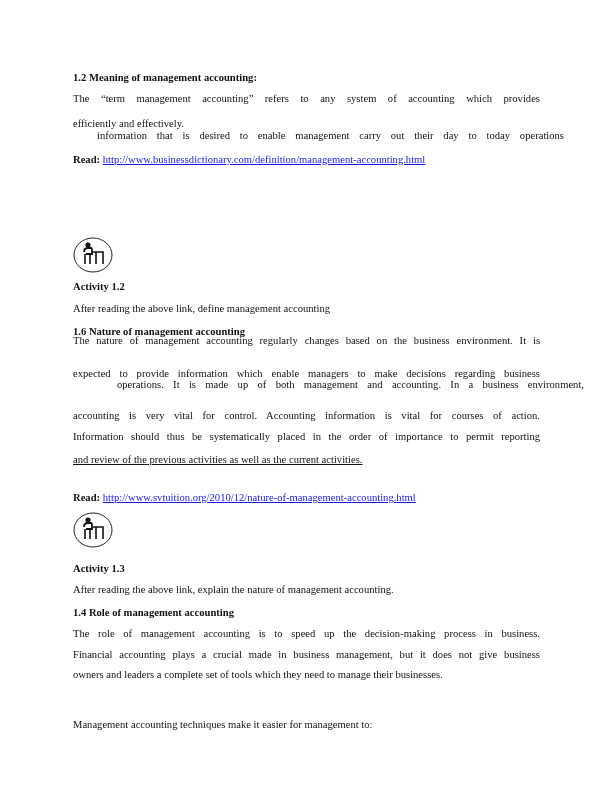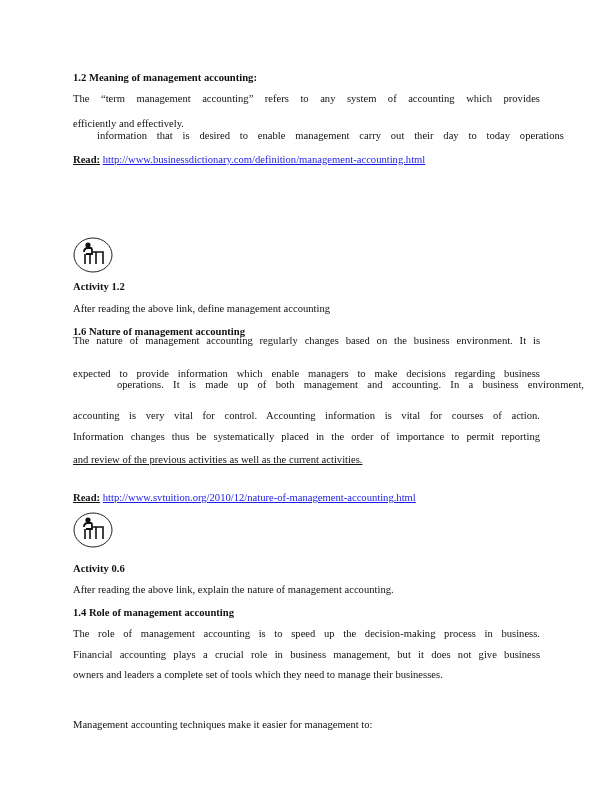--- a/index.html
+++ b/index.html
@@ -2,21 +2,21 @@
 <html><head>
   <meta charset="utf-8">
   <style>
     html, body { margin: 0; padding: 0; background: #ffffff; }
     body { width: 612px; height: 792px; position: relative; overflow: hidden;
       font-family: "Liberation Serif", serif; color: #111111; font-size: 10.6px; }
     .page { position: absolute; left: 73px; top: 0; width: 467px; }
     .h { position: absolute; left: 0; font-weight: bold; white-space: nowrap; }
     .line { position: absolute; left: 0; white-space: nowrap; }
     .just { position: absolute; left: 0; width: 467px; text-align: justify; text-align-last: justify; white-space: nowrap; }
-    .read-label { font-weight: bold; text-decoration: underline; }
+    .read-label { font-weight: bold; }
     a.link { color: #1a1ae6; text-decoration: underline; }
     .icon { position: absolute; left: 0; width: 40px; height: 36px; }
   </style>
 </head>
 <body>
 
 <div class="page">
 
   <div class="h" style="top:72px;">1.2 Meaning of management accounting:</div>
   <div class="just" style="top:93px;">The “term management accounting” refers to any system of accounting which provides</div>
@@ -35,36 +35,36 @@
     <path d="M20 15 L30 15 L30 27 M23 15 L23 27" fill="none" stroke="#111" stroke-width="1.6"></path>
   </svg>
   <div class="h" style="top:281px;">Activity 1.2</div>
   <div class="line" style="top:303px;">After reading the above link, define management accounting</div>
 
   <div class="h" style="top:326px;">1.6 Nature of management accounting</div>
   <div class="just" style="top:335px;">The nature of management accounting regularly changes based on the business environment. It is</div>
   <div class="just" style="top:368px;">expected to provide information which enable managers to make decisions regarding business</div>
   <div class="just" style="top:379px;margin-left:44px;">operations. It is made up of both management and accounting. In a business environment,</div>
   <div class="just" style="top:410px;">accounting is very vital for control. Accounting information is vital for courses of action.</div>
-  <div class="just" style="top:431px;">Information changes thus be systematically placed in the order of importance to permit reporting</div>
+  <div class="just" style="top:431px;">Information should thus be systematically placed in the order of importance to permit reporting</div>
   <div class="line" style="top:454px;text-decoration:underline;">and review of the previous activities as well as the current activities.</div>
   <div class="line" style="top:492px;">
     <span class="read-label">Read:</span>
     <a class="link" href="#">http://www.svtuition.org/2010/12/nature-of-management-accounting.html</a>
   </div>
 
   <svg class="icon" style="top:512px;" viewBox="0 0 40 36">
     <ellipse cx="20" cy="18" rx="19" ry="17" fill="none" stroke="#222" stroke-width="1"></ellipse>
     <circle cx="15" cy="8" r="2.6" fill="#111"></circle>
     <path d="M11 15 Q11 11 15 11 L18 11 Q19 11 19 14 L19 17 L13 17" fill="none" stroke="#111" stroke-width="1.8"></path>
     <path d="M12 17 L12 27 M17 17 L17 27" fill="none" stroke="#111" stroke-width="1.6"></path>
     <path d="M20 15 L30 15 L30 27 M23 15 L23 27" fill="none" stroke="#111" stroke-width="1.6"></path>
   </svg>
-  <div class="h" style="top:563px;">Activity 0.6</div>
+  <div class="h" style="top:563px;">Activity 1.3</div>
   <div class="line" style="top:584px;">After reading the above link, explain the nature of management accounting.</div>
 
   <div class="h" style="top:607px;">1.4 Role of management accounting</div>
   <div class="just" style="top:628px;">The role of management accounting is to speed up the decision-making process in business.</div>
-  <div class="just" style="top:649px;">Financial accounting plays a crucial role in business management, but it does not give business</div>
+  <div class="just" style="top:649px;">Financial accounting plays a crucial made in business management, but it does not give business</div>
   <div class="line" style="top:669px;">owners and leaders a complete set of tools which they need to manage their businesses.</div>
   <div class="line" style="top:689px;margin-top:30px;">Management accounting techniques make it easier for management to:</div>
 
 </div>
 
 </body></html>

